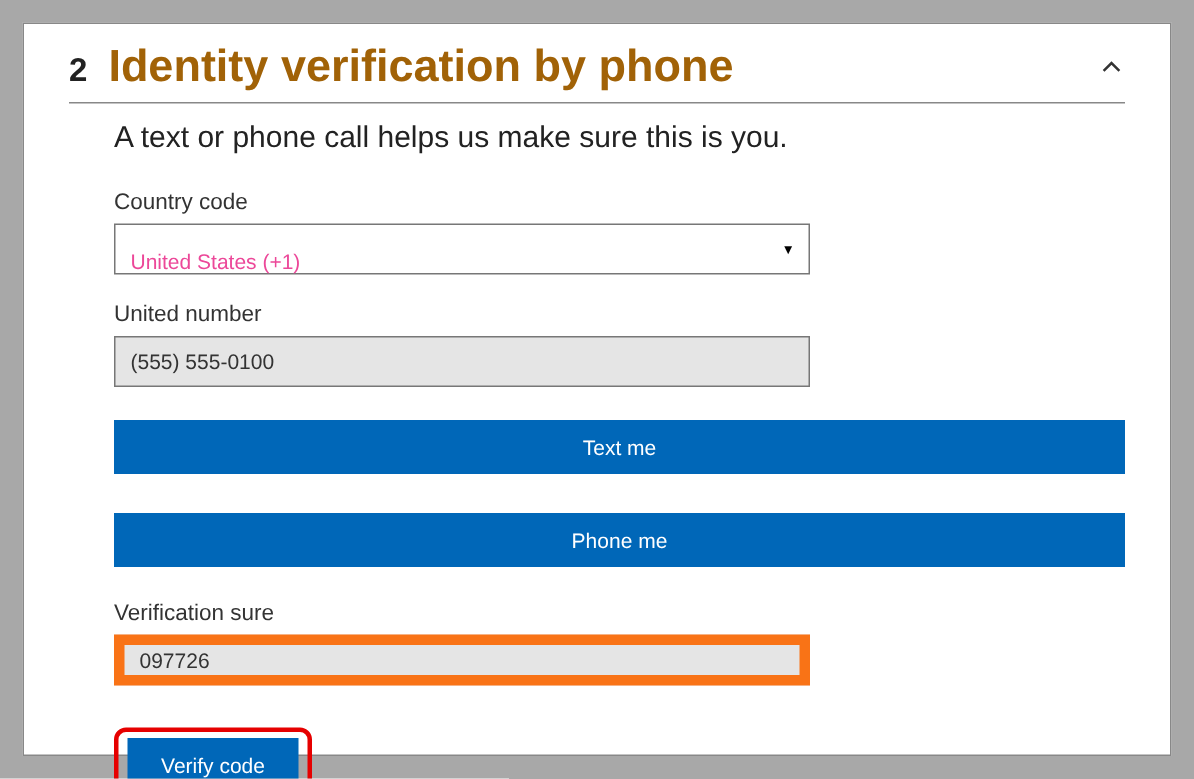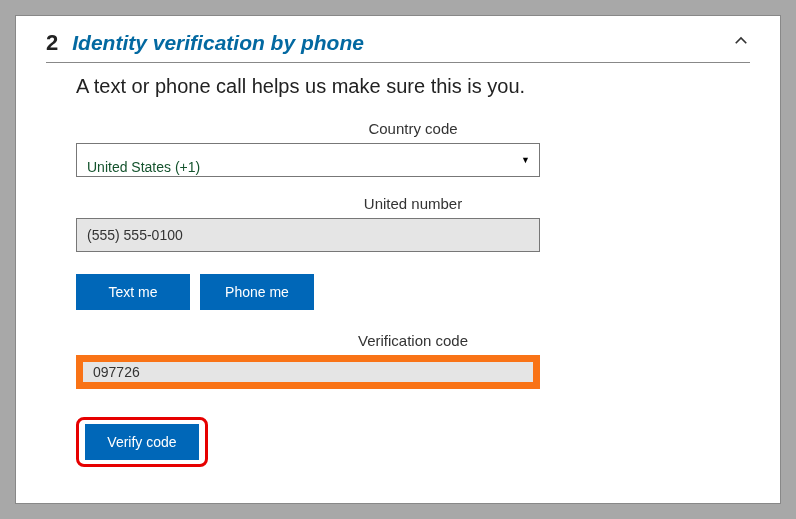--- a/index.html
+++ b/index.html
@@ -25,25 +25,24 @@
       border-bottom: 1px solid #888;
       padding-bottom: 6px;
       margin-bottom: 12px;
     }
     .step-num {
       font-size: 22px;
       font-weight: 600;
       color: #222;
     }
     .step-title {
-      font-size: 21px;
+      font-size: 30px;
       font-weight: 600;
-      color: #0369a1;
+      color: #a16207;
       flex: 1;
-      font-style: italic;
     }
     .chevron {
       width: 18px;
       height: 18px;
       flex: none;
       cursor: pointer;
       margin-top: 4px;
     }
     .chevron svg { width: 100%; height: 100%; }
     .content {
@@ -51,37 +50,36 @@
     }
     .subtitle {
       font-size: 20px;
       color: #222;
       margin-bottom: 22px;
     }
     .label {
       font-size: 15px;
       color: #333;
       margin-bottom: 6px;
-      text-align: center;
     }
     .select-wrap {
       position: relative;
       width: 464px;
       margin-bottom: 18px;
     }
     .select-field {
       width: 100%;
       height: 34px;
       border: 1px solid #777;
-      padding: 15px 10px;
+      padding: 0 10px;
       font-size: 14px;
-      color: #14532d;
+      color: #ec4899;
       background: #fff;
       display: flex;
-      align-items: flex-start;
+      align-items: flex-end;
       cursor: pointer;
     }
     .select-caret {
       position: absolute;
       right: 10px;
       top: 50%;
       transform: translateY(-50%);
       font-size: 9px;
       color: #000;
       pointer-events: none;
@@ -96,22 +94,23 @@
       background: #e5e5e5;
       margin-bottom: 22px;
       font-family: inherit;
     }
     .text-field.focused {
       border: 7px solid #f97316;
       outline: none;
     }
     .btn-row {
       display: flex;
-      gap: 10px;
+      gap: 26px;
       margin-bottom: 22px;
+      flex-direction: column;
     }
     .btn {
       background: #0067b8;
       color: #fff;
       border: none;
       height: 36px;
       padding: 0 22px;
       font-size: 14px;
       font-family: inherit;
       cursor: pointer;
@@ -160,21 +159,21 @@
     </div>
 
     <div class="label">United number</div>
     <input type="text" class="text-field" value="(555) 555-0100" style="">
 
     <div class="btn-row">
       <button class="btn">Text me</button>
       <button class="btn">Phone me</button>
     </div>
 
-    <div class="label">Verification code</div>
+    <div class="label">Verification sure</div>
     <input type="text" class="text-field focused" value="097726" style="">
 
     <div class="bottom-row">
       <span class="highlight-ring">
         <button class="btn">Verify code</button>
       </span>
     </div>
 
   </div>
 

